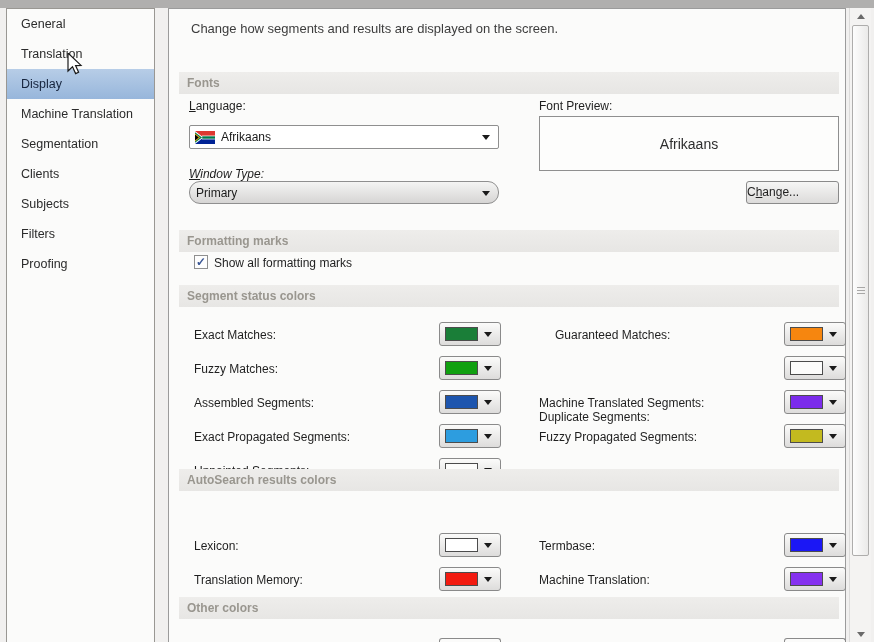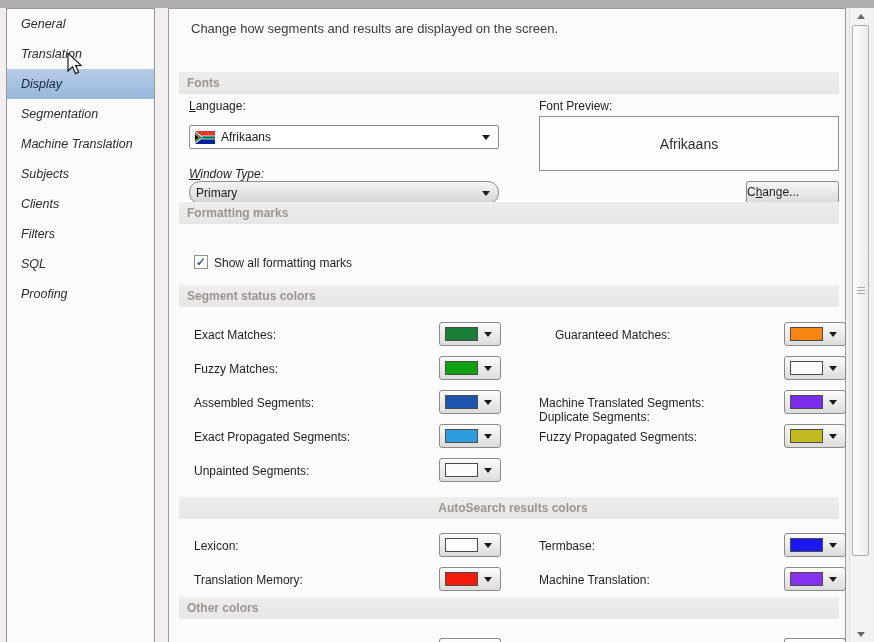--- a/index.html
+++ b/index.html
@@ -8,21 +8,21 @@
     font-family:"Liberation Sans", sans-serif;
     background:#f1f0ef;
     position:relative;
     color:#1f1f1f;
   }
   .top-strip { position:absolute; left:0; top:0; width:874px; height:8px; background:#b0afae; }
 
   
   .sidebar {
     position:absolute; left:6px; top:8px; width:149px; height:634px;
-    background:#fbfbfa; border:1px solid #999793; border-bottom:none;font-style:italic;
+    background:#fbfbfa; border:1px solid #999793; border-bottom:none;
   }
   .side-item {
     height:30px; line-height:30px; padding-left:14px;
     font-size:12.5px; color:#2b2b2b; cursor:default; white-space:nowrap;
   }
   .side-item.selected {
     background:linear-gradient(#b7cde7,#97b6db);
     color:#16243d;
   }
 
@@ -116,26 +116,25 @@
 </style>
 </head>
 <body>
 
 <div class="top-strip"></div>
 
 <div class="sidebar">
   <div class="side-item">General</div>
   <div class="side-item">Translation</div>
   <div class="side-item selected">Display</div>
+  <div class="side-item">Machine Translation</div>
   <div class="side-item">Segmentation</div>
-  <div class="side-item">Machine Translation</div>
+  <div class="side-item">Clients</div>
   <div class="side-item">Subjects</div>
-  <div class="side-item">Clients</div>
   <div class="side-item">Filters</div>
-  <div class="side-item">SQL</div>
   <div class="side-item">Proofing</div>
 </div>
 
 <svg class="cursor" viewBox="0 0 18 24">
   <polygon points="5,1 5,19 9.5,14.8 12.6,21.6 15.6,20.2 12.6,13.6 18,13.4" transform="translate(-4,-1)" fill="#ffffff" stroke="#1a1a1a" stroke-width="1.2"></polygon>
 </svg>
 
 <div class="panel">
   <div class="desc">Change how segments and results are displayed on the screen.</div>
 
@@ -164,21 +163,21 @@
     <span class="combo-text">Primary</span>
     <span class="darr"></span>
   </div>
 
   <div class="lbl" style="left:370px; top:90px;">Font Preview:</div>
   <div class="preview-box">
     <span>Afrikaans</span>
   </div>
   <div class="btn"><span>C</span><span class="mn">h</span><span>ange...</span></div>
 
-  <div class="bar" style="top:193px;">Formatting marks</div>
+  <div class="bar" style="top:221px;">Formatting marks</div>
   <div class="checkbox checked"><span>✓</span></div>
   <div class="lbl" style="left:45px; top:247px;">Show all formatting marks</div>
 
   <div class="bar" style="top:276px;">Segment status colors</div>
 
   <div class="lbl" style="left:25px; top:319px;">Exact Matches:</div>
   <div class="color-btn" style="left:270px; top:313px;">
     <span class="swatch" style="background: rgb(26, 126, 56);"></span>
       <span class="darr"></span>
   </div>
@@ -217,21 +216,21 @@
   <div class="color-btn" style="left:615px; top:381px;">
     <span class="swatch" style="background: rgb(123, 44, 235);"></span>
       <span class="darr"></span>
   </div>
   <div class="lbl" style="left:370px; top:421px;">Fuzzy Propagated Segments:</div>
   <div class="color-btn" style="left:615px; top:415px;">
     <span class="swatch" style="background: rgb(195, 186, 31);"></span>
       <span class="darr"></span>
   </div>
 
-  <div class="bar" style="top:488px;text-align:center;">AutoSearch results colors</div>
+  <div class="bar" style="top:460px;">AutoSearch results colors</div>
 
   <div class="lbl" style="left:25px; top:530px;">Lexicon:</div>
   <div class="color-btn" style="left:270px; top:524px;">
     <span class="swatch" style="background: rgb(255, 255, 255);"></span>
       <span class="darr"></span>
   </div>
   <div class="lbl" style="left:25px; top:564px;">Translation Memory:</div>
   <div class="color-btn" style="left:270px; top:558px;">
     <span class="swatch" style="background: rgb(243, 27, 16);"></span>
       <span class="darr"></span>

